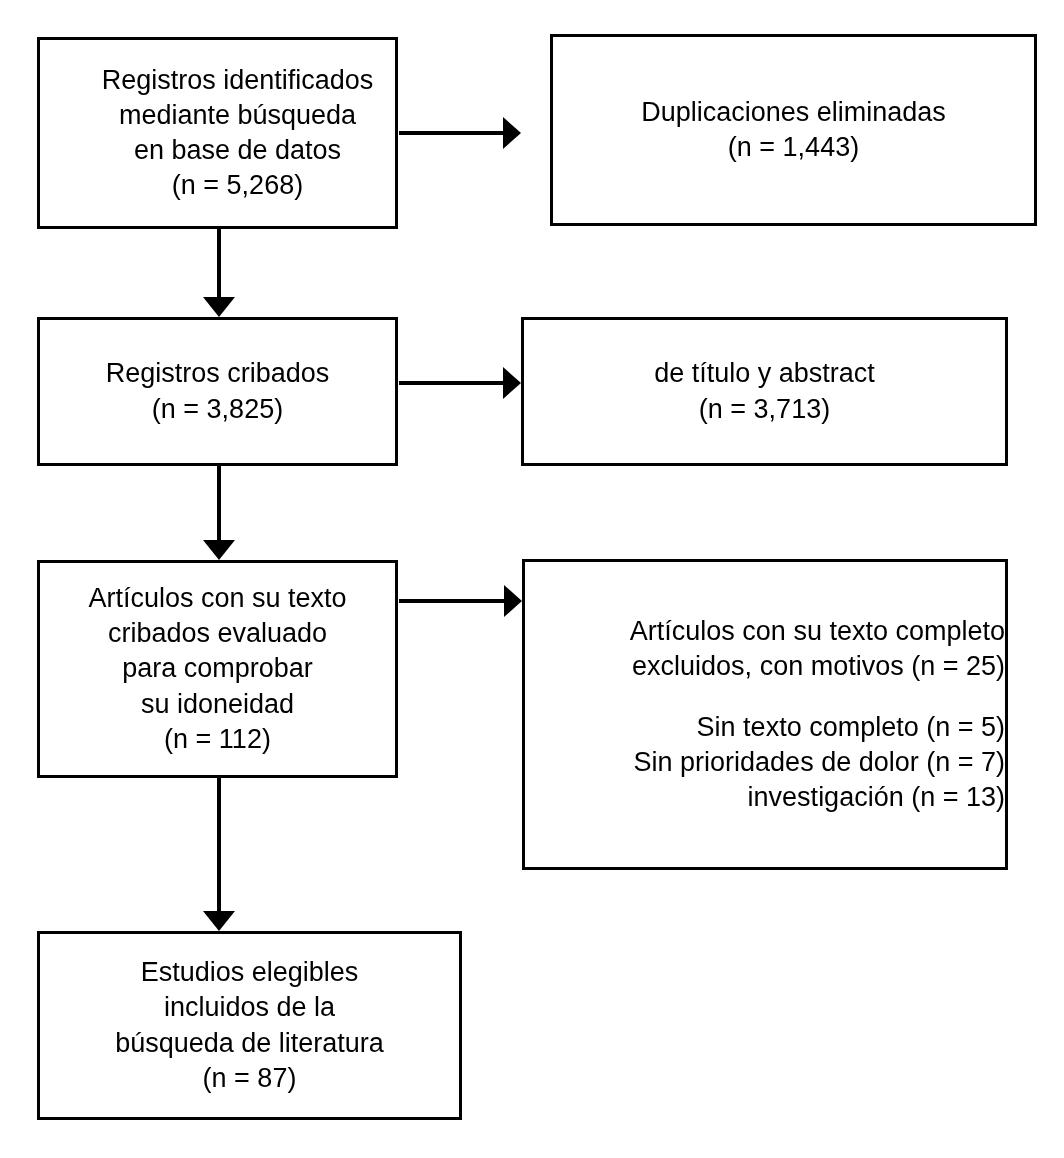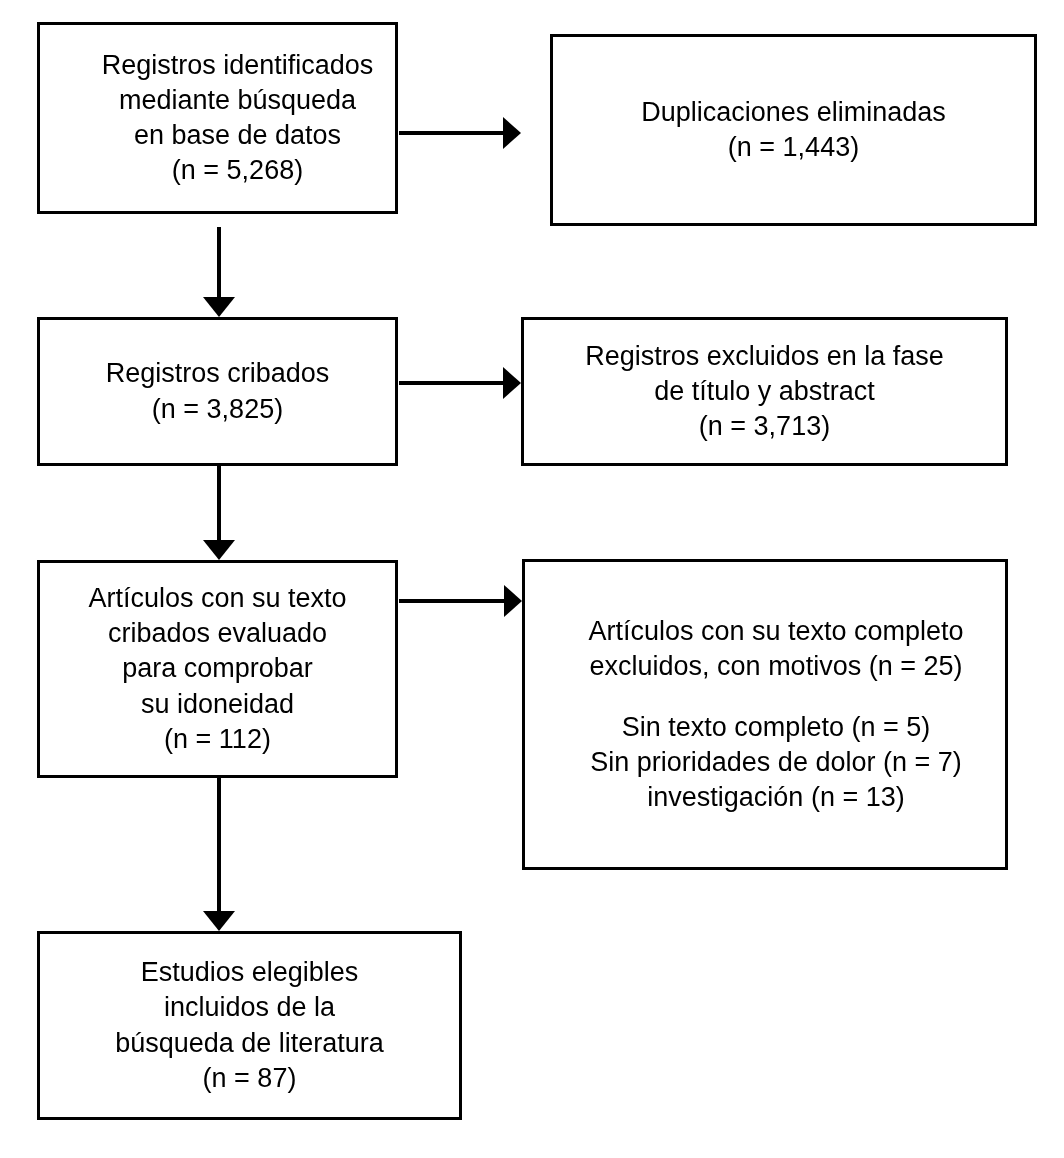--- a/index.html
+++ b/index.html
@@ -40,33 +40,33 @@
   }
   .node .line {
     display: block;
     white-space: pre;
   }
   .center-text {
     align-items: center;
     text-align: center;
   }
   .left-text {
-    align-items: center;
+    align-items: flex-end;
     text-align: left;
   }
   .left-text .line {
     padding-left: 22px;
   }
   .spacer-line {
     display: block;
     height: 0.95em;
   }
 
   
-  #node-identified  { left: 37px;  top: 22px;  width: 361px; height: 192px; padding-left: 40px; }
+  #node-identified  { left: 37px;  top: 37px;  width: 361px; height: 192px; padding-left: 40px; }
   #node-duplicates  { left: 550px; top: 34px;  width: 487px; height: 192px; }
   
   #node-screened    { left: 37px;  top: 317px; width: 361px; height: 149px; }
   #node-excluded-ta { left: 521px; top: 317px; width: 487px; height: 149px; }
   
   #node-fulltext    { left: 37px;  top: 560px; width: 361px; height: 218px; }
   #node-excluded-ft { left: 522px; top: 559px; width: 486px; height: 311px; }
   
   #node-included    { left: 37px;  top: 931px; width: 425px; height: 189px; text-align: center; }
 </style>
@@ -119,21 +119,20 @@
     <span class="line">Duplicaciones eliminadas</span>
     <span class="line">(n = 1,443)</span>
   </div>
 
   <div class="node center-text" id="node-screened">
     <span class="line">Registros cribados</span>
     <span class="line">(n = 3,825)</span>
   </div>
 
   <div class="node center-text" id="node-excluded-ta">
-    <span class="line">Registros excluidos en la fase</span>
     <span class="line">de título y abstract</span>
     <span class="line">(n = 3,713)</span>
   </div>
 
   <div class="node center-text" id="node-fulltext">
     <span class="line">Artículos con su texto</span>
     <span class="line">cribados evaluado</span>
     <span class="line">para comprobar</span>
     <span class="line">su idoneidad</span>
     <span class="line">(n = 112)</span>

